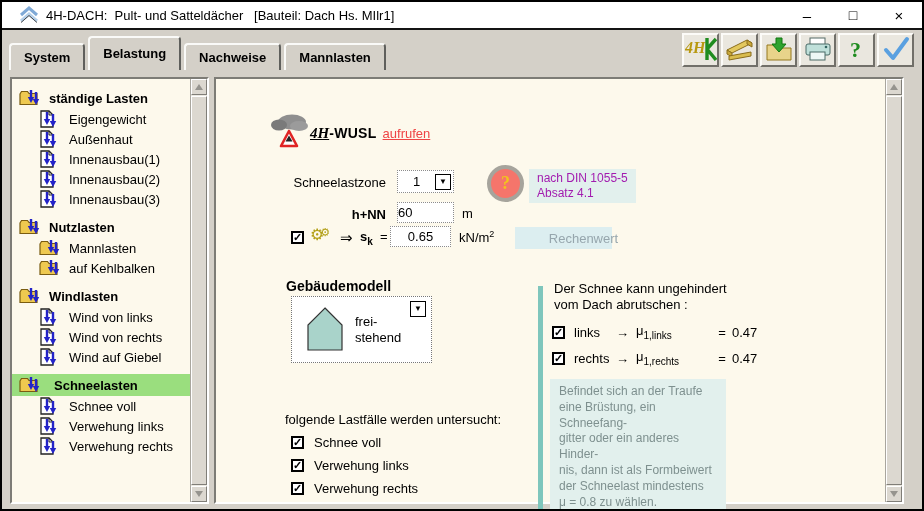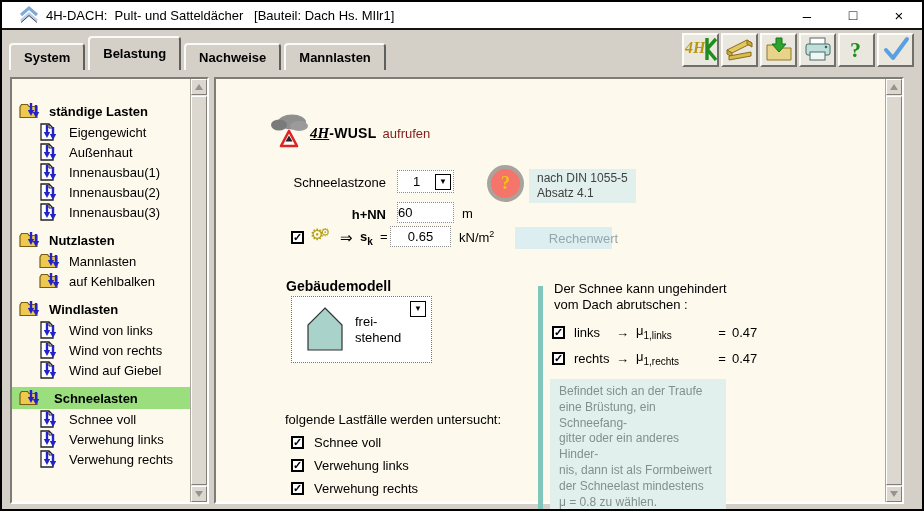--- a/index.html
+++ b/index.html
@@ -22,53 +22,53 @@
   .tab.active{height:34px;line-height:31px;}
   .toolbar{position:absolute;right:8px;top:3px;display:flex;gap:2px;}
   .tool-btn{width:37px;height:34px;background:#eae7df;display:flex;align-items:center;justify-content:center;
        border-top:2px solid #fcfbf8;border-left:2px solid #fcfbf8;border-right:2px solid #716f69;border-bottom:2px solid #716f69;}
   
   .content{position:absolute;top:70px;left:0;right:0;bottom:0;background:#d4d0c8;}
   .sunken{border-top:2px solid #7d7c76;border-left:2px solid #7d7c76;border-bottom:2px solid #fff;border-right:2px solid #fff;}
   .sidebar{position:absolute;left:8px;top:5px;bottom:5px;width:199px;display:flex;background:#fdf9ec;}
   .tree{flex:1;padding-top:5px;overflow:hidden;}
   .tgroup{display:flex;align-items:center;gap:5px;font-weight:bold;padding:2px 2px 2px 7px;margin-top:7px;}
-  .tgroup.first{margin-top:16px;}
+  .tgroup.first{margin-top:3px;}
   .tgroup.selected{background:#9ade7e;gap:10px;}
   .titem{display:flex;align-items:center;gap:5px;padding:1px 2px 1px 27px;}
   .ticon svg{display:block;}
   
   .vscroll{width:17px;background:#ece9e1;border-left:1px solid #a9a69e;display:flex;flex-direction:column;flex:0 0 auto;}
   .sbtn{height:16px;background:#dcd8d0;display:flex;align-items:center;justify-content:center;
         border-top:1px solid #fff;border-left:1px solid #fff;border-right:1px solid #807e78;border-bottom:1px solid #807e78;}
   .tri-up{width:0;height:0;border-left:4px solid transparent;border-right:4px solid transparent;border-bottom:6px solid #96948e;}
   .tri-down{width:0;height:0;border-left:4px solid transparent;border-right:4px solid transparent;border-top:6px solid #96948e;}
   .sthumb{flex:1;background:#dcd8d0;margin:1px 0;
         border-top:1px solid #fff;border-left:1px solid #fff;border-right:1px solid #807e78;border-bottom:1px solid #807e78;}
   
   .main-panel{position:absolute;left:212px;right:18px;top:5px;bottom:5px;background:#fdf9ec;}
   .main-panel > div, .main-panel > span{position:absolute;}
   .main-sb{position:absolute !important;right:0;top:0;bottom:0;}
   .wusl-icon{left:52px;top:32px;}
   .wusl-text{left:94px;top:46px;white-space:nowrap;}
   .wusl-4h{font-family:"Liberation Serif",serif;font-style:italic;font-weight:bold;font-size:15px;text-decoration:underline;}
   .wusl-name{font-weight:bold;font-size:14px;letter-spacing:.3px;}
-  .wusl-link{color:#7f1d1d;margin-left:6px;cursor:pointer;}
+  .wusl-link{color:#ef4444;text-decoration:underline;margin-left:6px;cursor:pointer;}
   .lbl-zone{left:58px;top:96px;width:112px;text-align:right;}
   .lbl-hnn{left:58px;top:128px;width:112px;text-align:right;font-weight:bold;}
   .field{background:#fff;border:1px dotted #8c8c8c;display:flex;align-items:center;}
   .combo-zone{left:181px;top:91px;width:57px;height:23px;}
   .combo-zone .fval{flex:1;text-align:center;}
   .combo-btn{width:16px;height:16px;margin-right:2px;border:1px solid #000;background:#fff;
              display:flex;align-items:center;justify-content:center;flex:0 0 auto;}
   .combo-arrow{font-size:8px;line-height:1;}
   .help-circle{left:271px;top:86px;width:37px;height:37px;border-radius:50%;background:#f5756b;border:4px solid #a6a49c;
                color:#f2c21e;font-weight:bold;font-size:18px;display:flex;align-items:center;justify-content:center;
                font-family:"Liberation Serif",serif;}
-  .din-hint{left:313px;top:90px;background:#e2f0ed;color:#404040;padding:2px 8px;font-size:12px;line-height:15px;white-space:nowrap;}
+  .din-hint{left:313px;top:90px;background:#e2f0ed;color:#a21caf;padding:2px 8px;font-size:12px;line-height:15px;white-space:nowrap;}
   .inp-hnn{left:181px;top:123px;width:57px;height:21px;justify-content:flex-start;padding-right:10px;}
   .unit-m{left:246px;top:127px;}
   .sk-cb{left:75px;top:152px;}
   .cb{width:13px;height:13px;border:2px solid #000;background:#fff;display:inline-flex;align-items:center;justify-content:center;
       font-size:11px;font-weight:bold;line-height:1;flex:0 0 auto;}
   .sk-gears{left:94px;top:146px;color:#b3a018;font-size:16px;}
   .sk-gears .g2{font-size:11px;margin-left:-4px;vertical-align:4px;}
   .sk-arrow{left:124px;top:150px;font-size:15px;}
   .sk-sym{left:144px;top:150px;font-weight:bold;}
   .sk-sym sub,.mu-sym sub{font-size:10px;}

